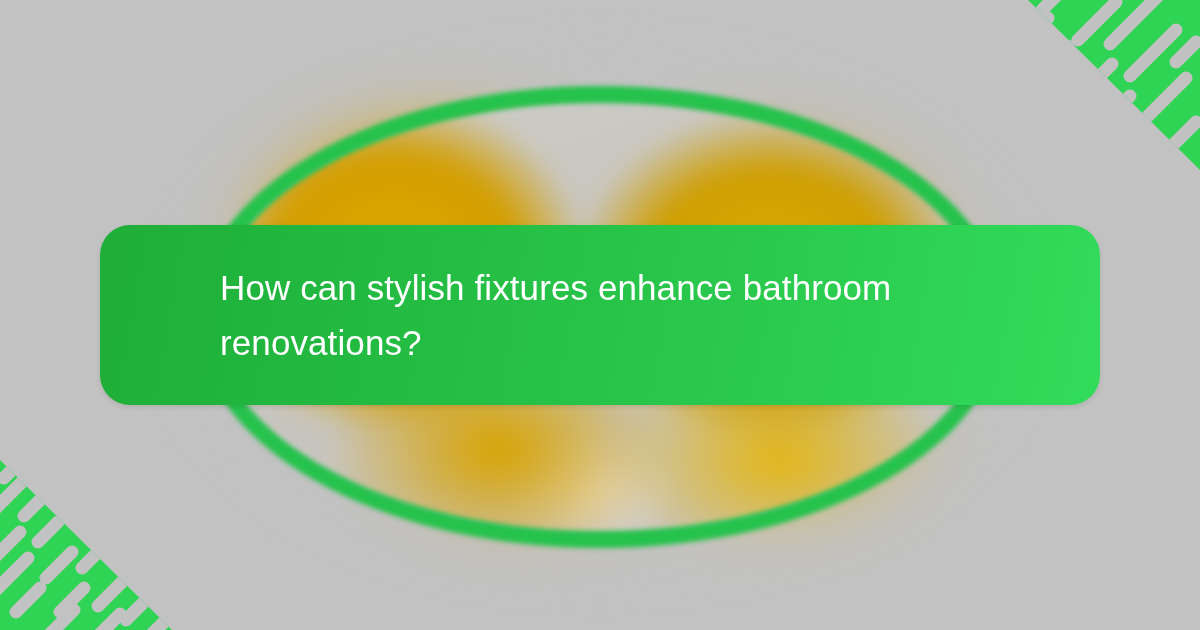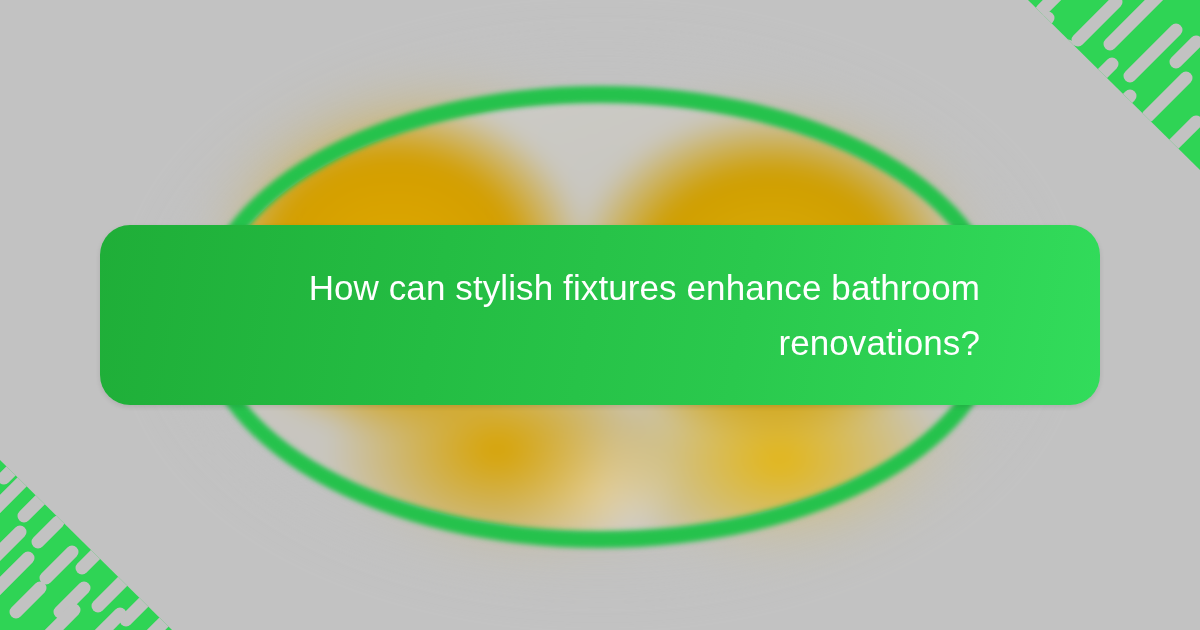--- a/index.html
+++ b/index.html
@@ -129,21 +129,21 @@
   }
 
   .question-text {
     margin: 0;
     color: #ffffff;
     font-family: "Liberation Sans", sans-serif;
     font-size: 35px;
     font-weight: 400;
     line-height: 55px;
     letter-spacing: 0.1px;
-    text-align: right;
+    text-align: left;
     width: 760px;
   }
 </style>
 </head>
 <body>
 
 <div class="canvas">
 
   <div class="backdrop-layer">
     <div class="photo-halo"></div>

